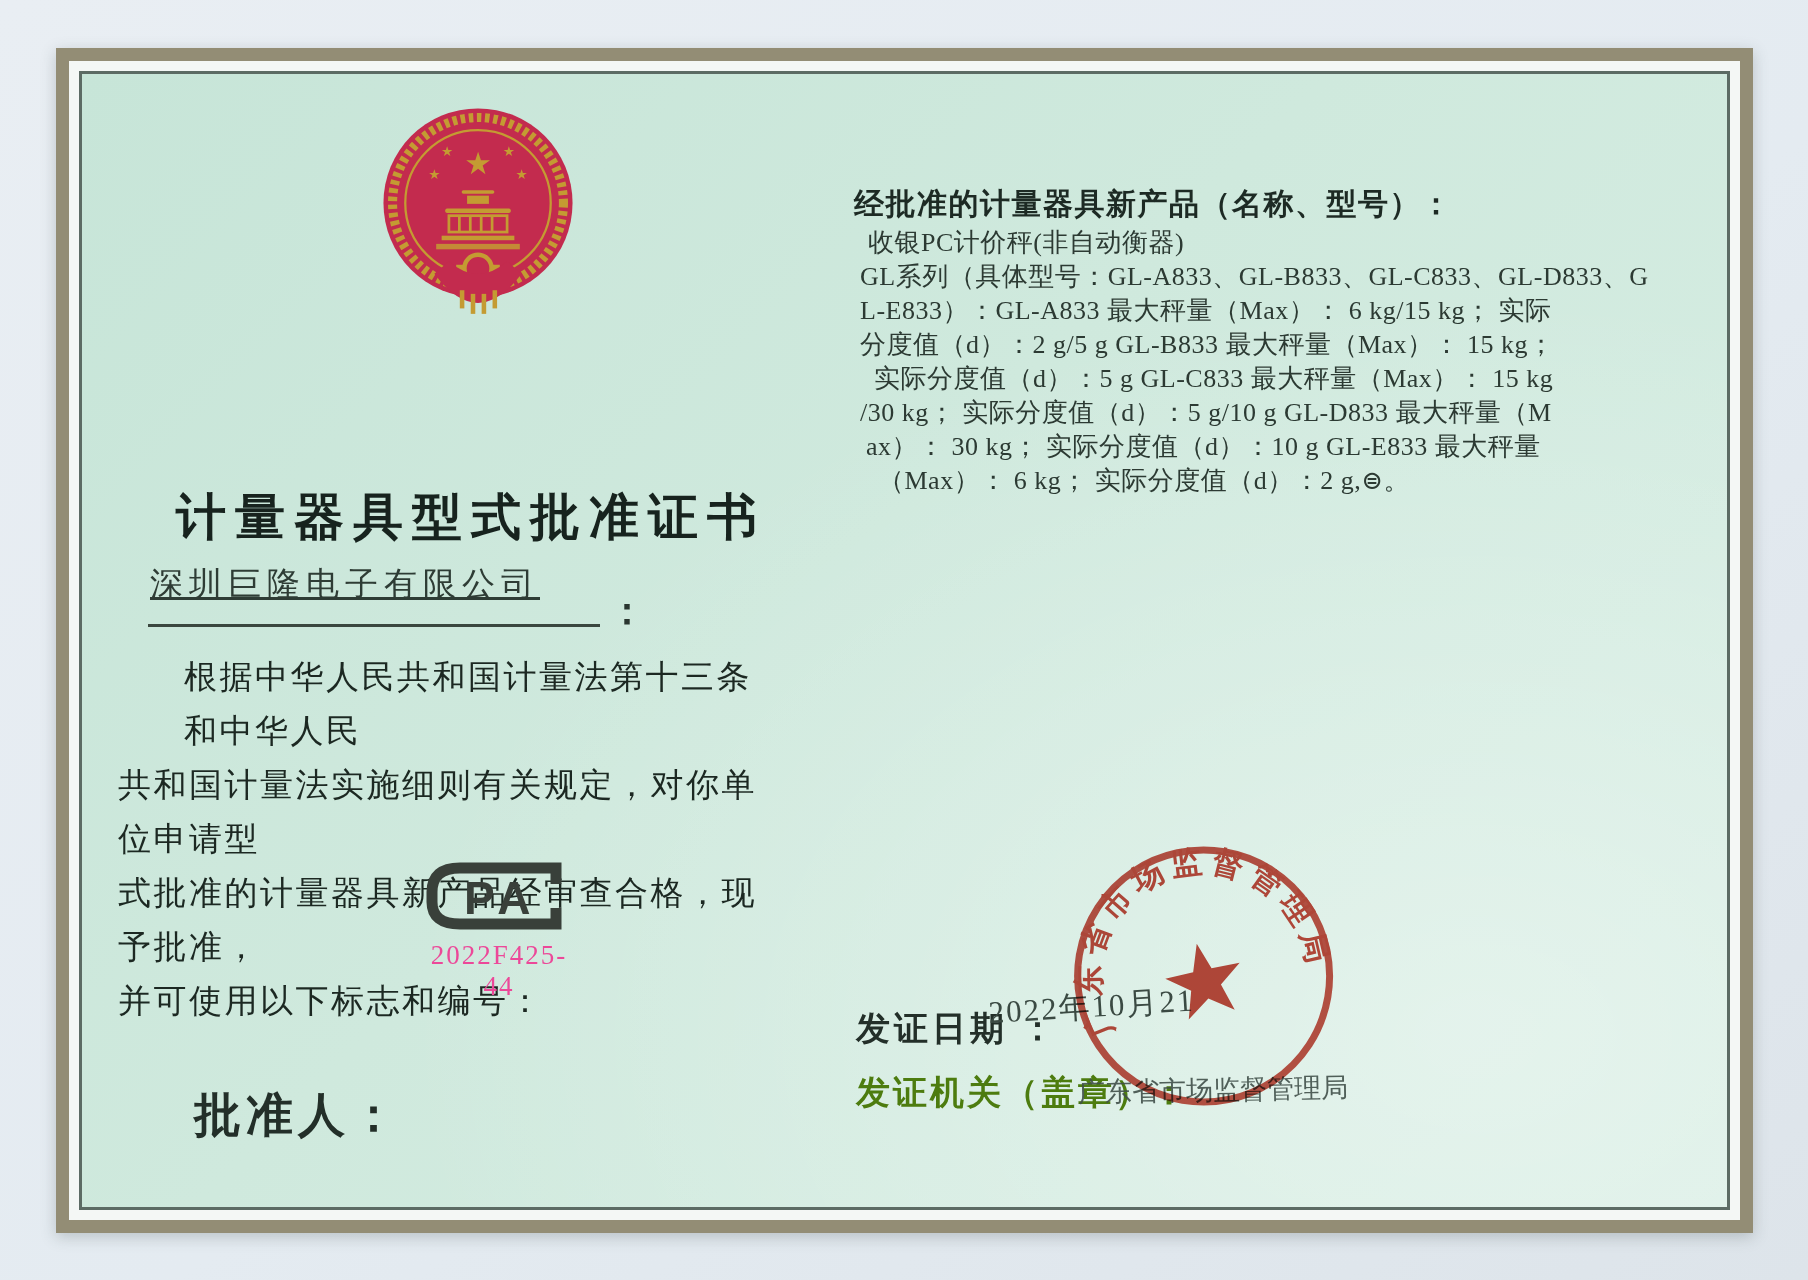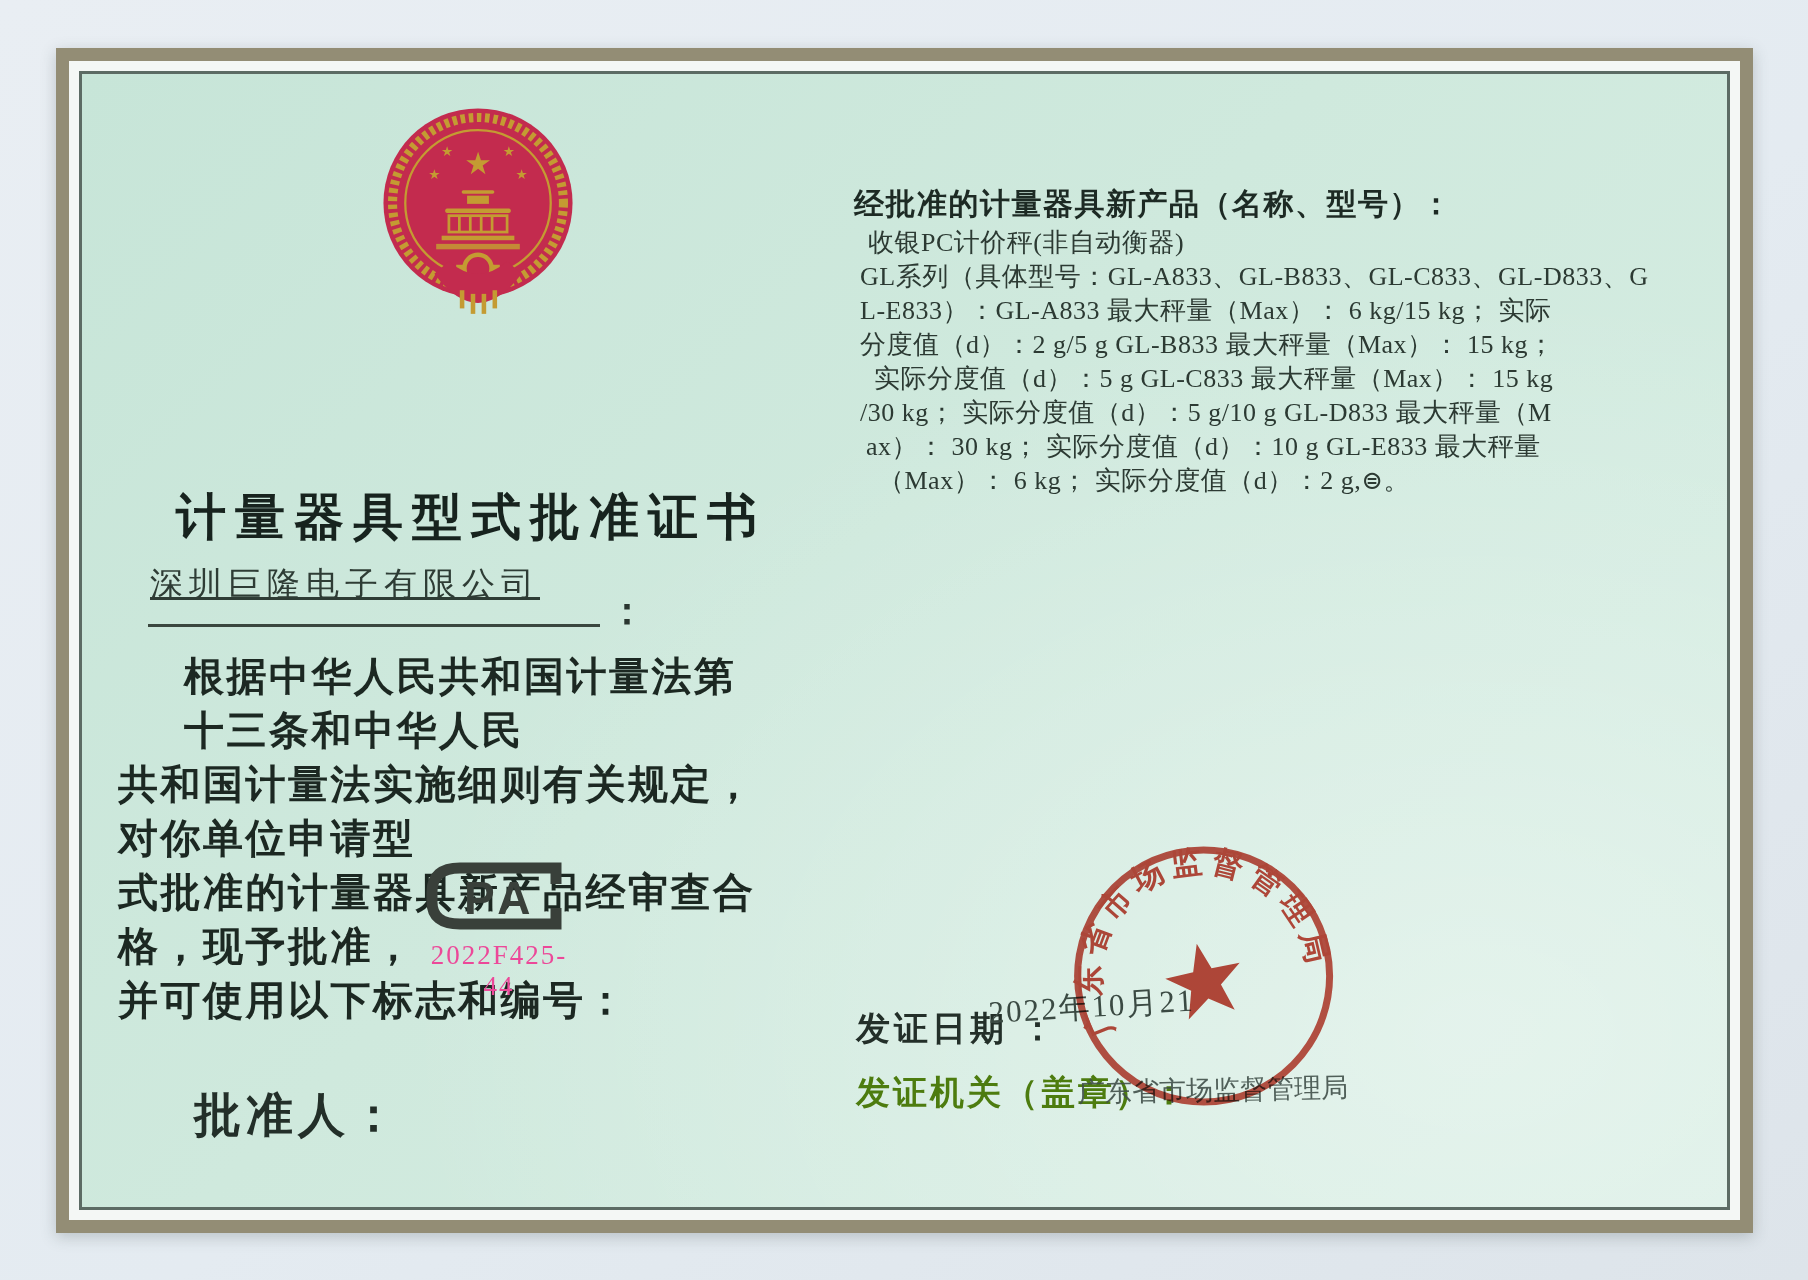--- a/index.html
+++ b/index.html
@@ -45,21 +45,21 @@
     font-size:33px;letter-spacing:6px;color:#2e3c35;text-decoration:underline;
   }
   .company-underline{
     position:absolute;left:56px;top:540px;width:452px;height:3px;background:#3a473f;
   }
   .company-colon{
     position:absolute;left:516px;top:502px;font-size:38px;font-weight:bold;color:#2a3630;
   }
   .paragraph{
     position:absolute;left:26px;top:566px;width:660px;
-    font-size:40px;font-weight:bold;line-height:54px;letter-spacing:2.5px;color:#1c2822;
+    font-size:33px;font-weight:normal;line-height:54px;letter-spacing:2.5px;color:#1c2822;
   }
   .paragraph .p-line.indent{padding-left:66px;}
 
   .cpa-wrap{position:absolute;left:332px;top:776px;width:150px;text-align:center;}
   .cpa-number{
     margin-top:4px;font-size:27px;letter-spacing:2px;color:#ec4899;
     font-family:"Liberation Serif",serif;
   }
   .approver{
     position:absolute;left:102px;top:1000px;

